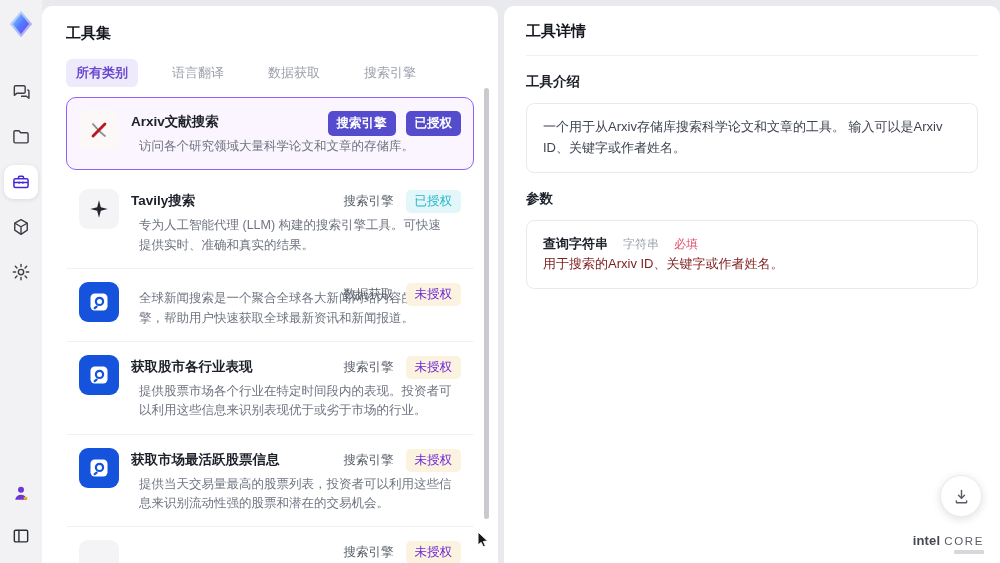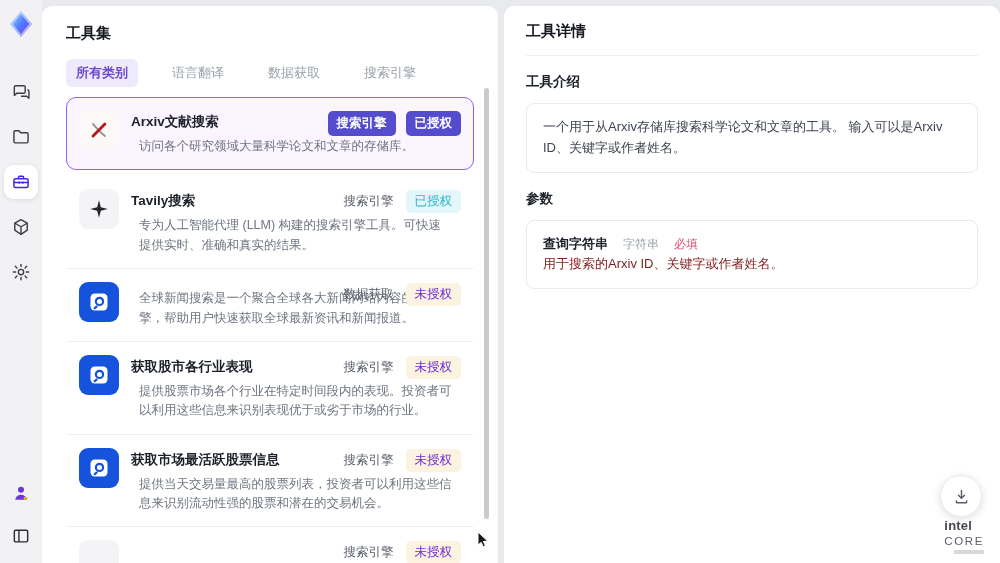--- a/index.html
+++ b/index.html
@@ -96,21 +96,21 @@
   .p-desc { margin:9px 0 0; font-size:13px; color:#7f1d1d; }
 
   
   .fab {
     position:absolute; right:18px; bottom:46px; width:42px; height:42px;
     border-radius:50%; background:#fff; border:1px solid #ececf0;
     box-shadow:0 2px 8px rgba(0,0,0,.13);
     display:flex; align-items:center; justify-content:center; cursor:pointer;
   }
   .brand { position:absolute; right:16px; bottom:9px; text-align:right; line-height:1; }
-  .brand-line { display:flex; gap:4px; align-items:baseline; justify-content:flex-end;flex-direction:column; }
+  .brand-line { display:flex; gap:4px; align-items:baseline; justify-content:flex-end; }
   .brand-intel { font-size:13px; font-weight:bold; color:#45494f; letter-spacing:.2px; }
   .brand-core { font-size:11.5px; color:#5b5f66; letter-spacing:1.6px; text-transform:uppercase; }
   .brand-sub { height:4px; width:30px; background:#d7d8dc; border-radius:1px; margin:3px 0 0 auto; }
 
   .cursor { position:absolute; left:477px; top:531px; pointer-events:none; }
 </style>
 </head>
 <body>
 
 <div class="app">

